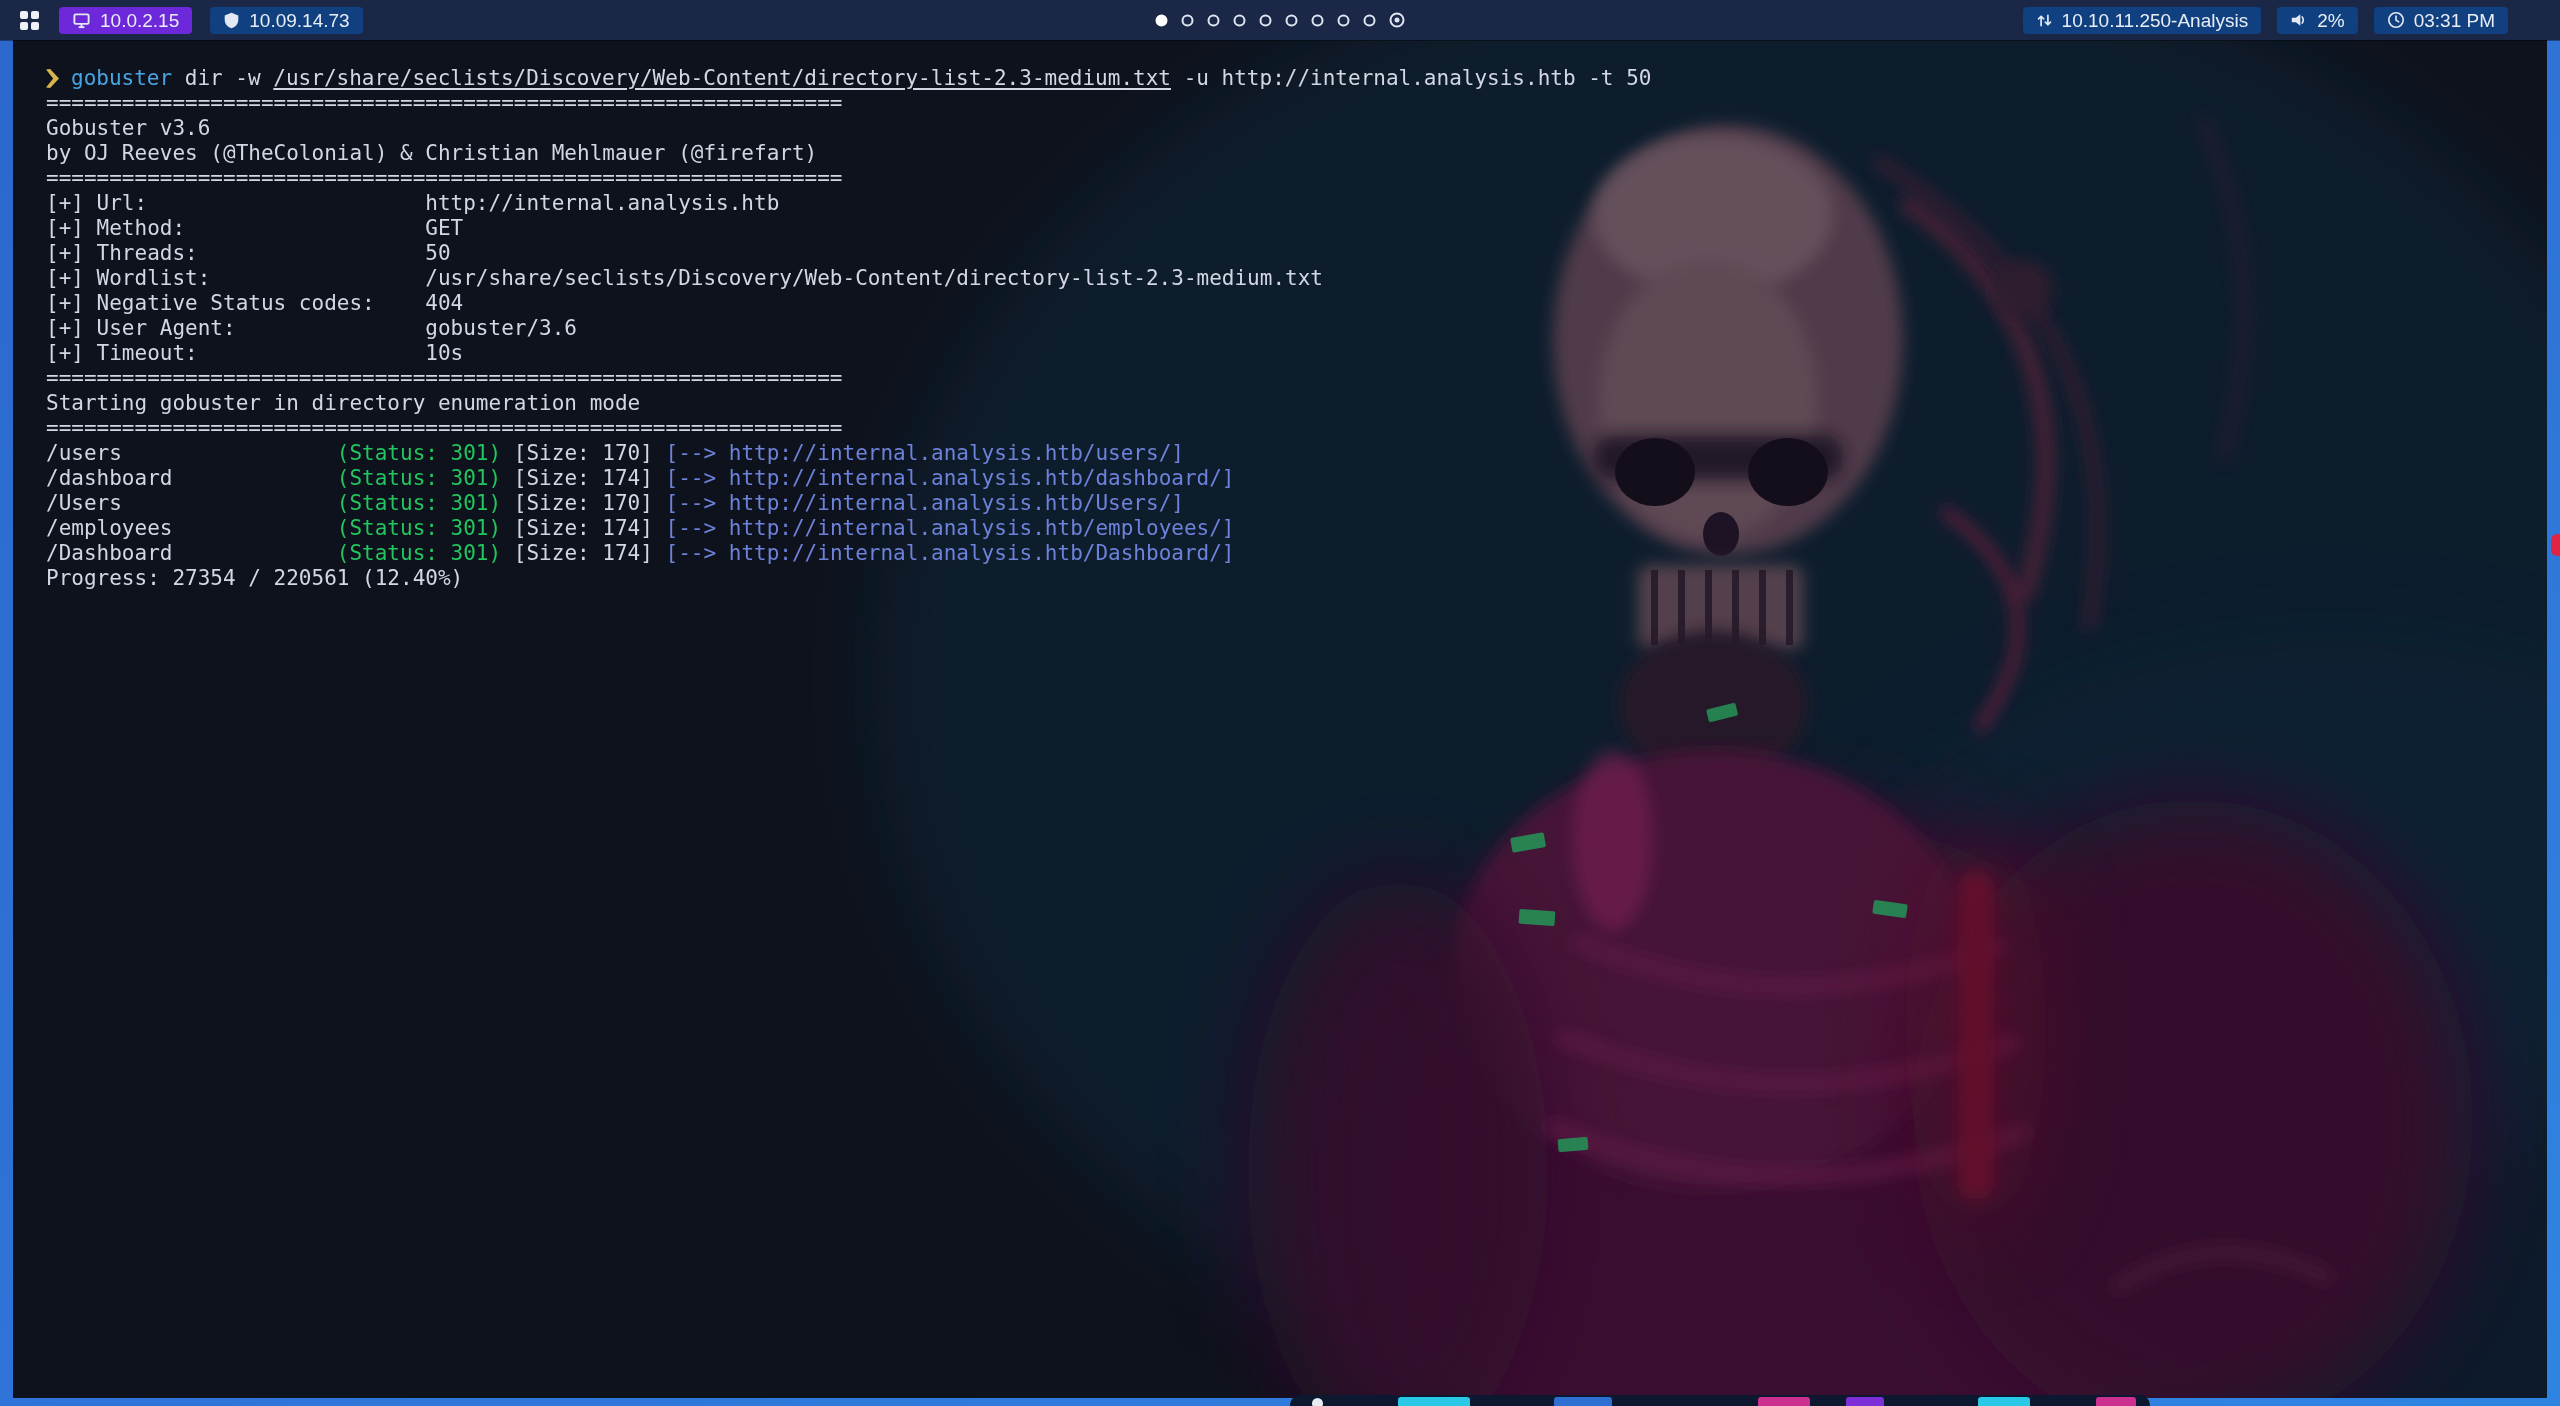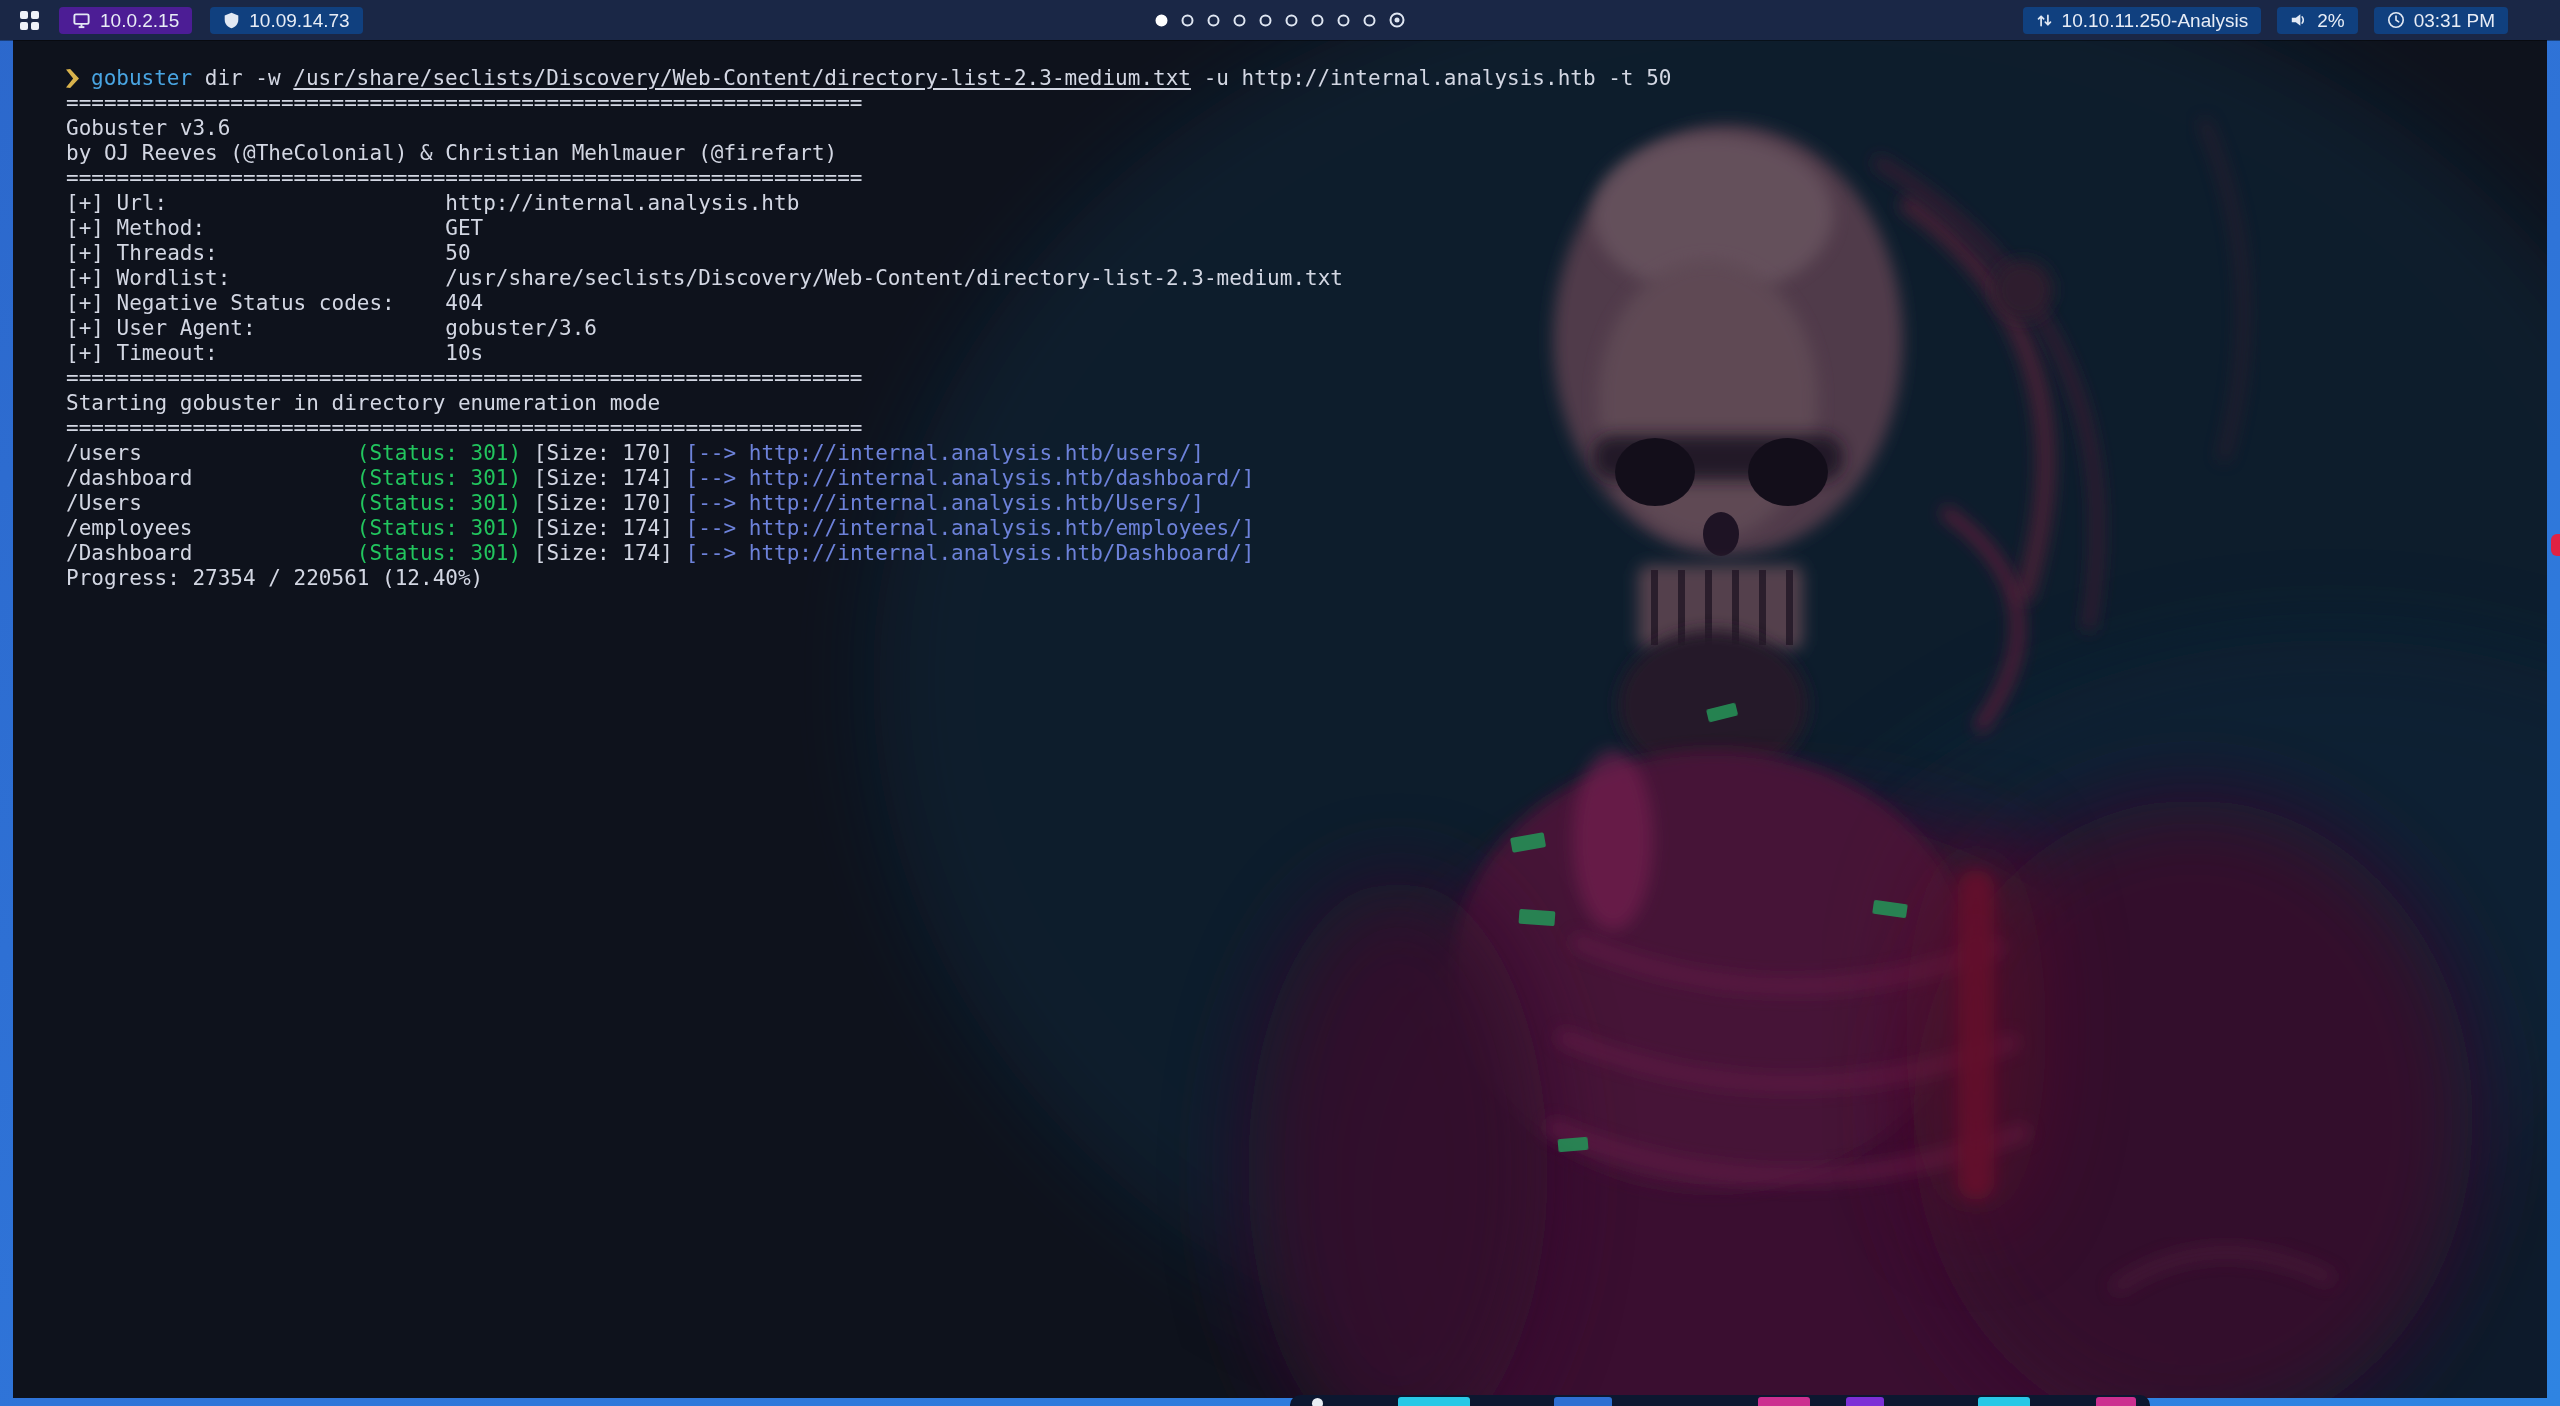--- a/index.html
+++ b/index.html
@@ -11,32 +11,32 @@
   
   .topbar{
     position:absolute;top:0;left:0;right:0;height:40px;z-index:30;
     background:#1a2746;display:flex;align-items:center;
     padding:0 52px 0 20px;gap:18px;color:#e8edf6;font-size:19px;
     box-shadow:0 1px 0 rgba(0,0,0,.4);
   }
   .menu-btn{display:grid;grid-template-columns:8px 8px;grid-template-rows:8px 8px;gap:3px;cursor:pointer;margin-right:2px;}
   .menu-btn i{background:#eef2f8;border-radius:2px;display:block;}
   .chip{display:flex;align-items:center;gap:9px;background:#10407f;border-radius:4px;padding:4px 13px;line-height:1;white-space:nowrap;}
-  .chip.accent{background:#4c1d95;text-align:right;}
+  .chip.accent{background:#6d28d9;text-align:right;}
   .chip svg{display:block;}
   .right-group{margin-left:auto;display:flex;align-items:flex-start;gap:16px;}
   .workspaces{position:absolute;left:50%;top:50%;transform:translate(-50%,-50%);display:flex;align-items:center;gap:14px;}
   .dot{width:12px;height:12px;border:2px solid #dfe6f2;border-radius:50%;box-sizing:border-box;position:relative;}
   .dot.active{background:#ffffff;border-color:#ffffff;}
   .dot.special{width:15px;height:15px;}
   .dot.special::after{content:"";position:absolute;left:50%;top:50%;width:5px;height:5px;margin:-2.5px 0 0 -2.5px;background:#dfe6f2;border-radius:50%;}
   
   .terminal{
     position:absolute;left:13px;right:13px;top:40px;bottom:8px;z-index:5;
-    background:#0f131d;overflow:hidden;padding-left:20px;
+    background:#0f131d;overflow:hidden;
   }
   .art{position:absolute;inset:0;width:100%;height:100%;z-index:1;pointer-events:none;}
   .t-content{
     position:relative;z-index:3;padding:26px 0 0 33px;
     font-family:"DejaVu Sans Mono","Liberation Mono",monospace;
     font-size:21px;line-height:25px;color:#d3d7e3;white-space:pre;
   }
   .t-line{height:25px;}
   .seg-cmd{color:#49a5e2;}
   .seg-path{text-decoration:underline;text-underline-offset:3px;}

